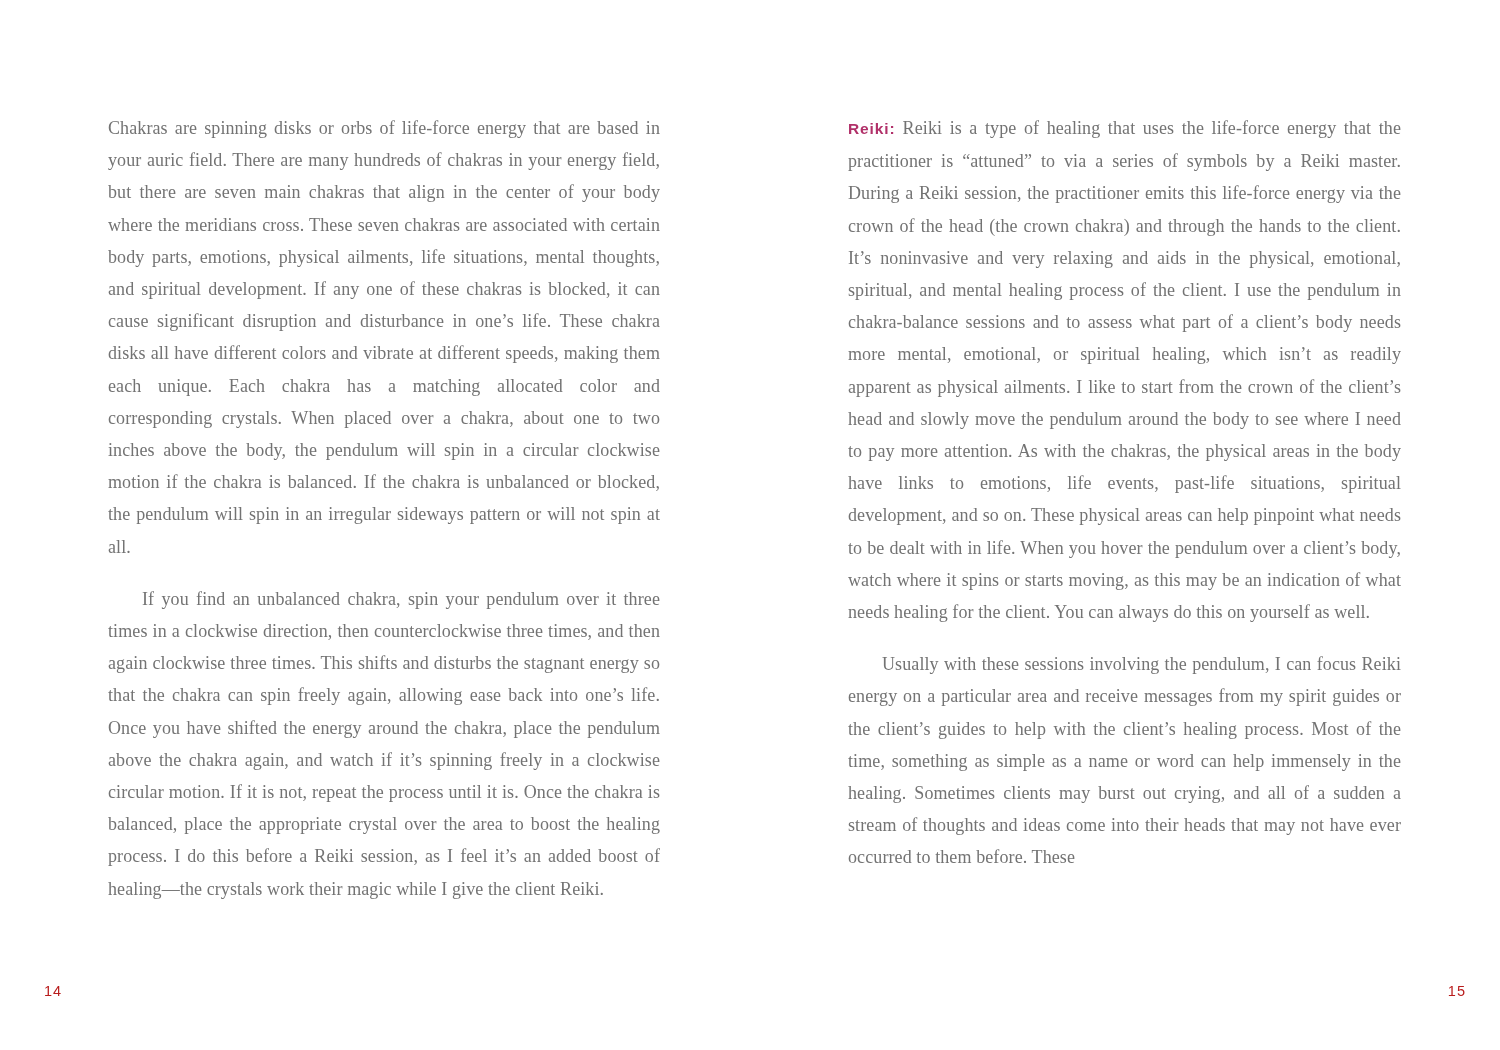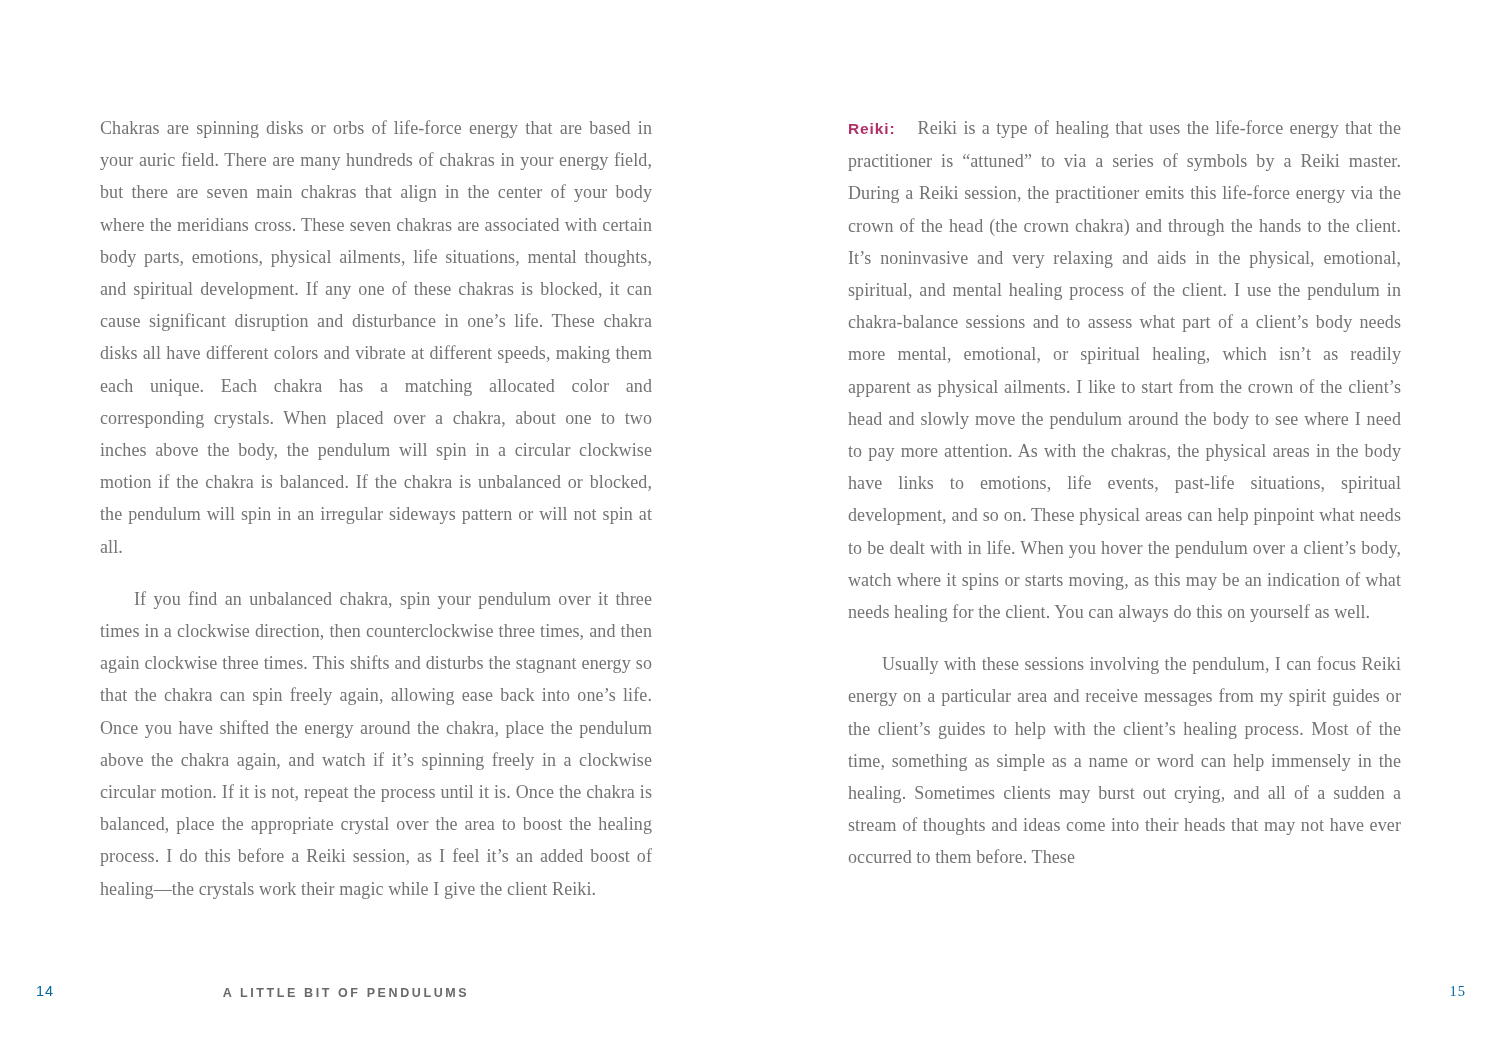--- a/index.html
+++ b/index.html
@@ -14,21 +14,21 @@
     background: #ffffff;
     overflow: hidden;
   }
   .page {
     position: absolute;
     top: 0;
     width: 750px;
     height: 1050px;
     background: #ffffff;
   }
-  .page-left  { left: 0; }
+  .page-left  { left: 8px; }
   .page-right { left: 750px; }
 
   .text-column {
     position: absolute;
     top: 112px;
   }
   .left-col  { left: 100px; width: 552px; }
   .right-col { left: 98px;  width: 553px; }
 
   .text-column p {
@@ -41,33 +41,33 @@
     letter-spacing: 0.1px;
   }
   .text-column p.indent { text-indent: 34px; margin-top: 20px; }
 
   .reiki-label {
     font-family: "Liberation Sans", "DejaVu Sans", sans-serif;
     font-weight: bold;
     font-size: 15.5px;
     letter-spacing: 0.9px;
     color: #b13069;
-    padding-right: 22px;
+    padding-right: 7px;
   }
 
   .page-num {
     position: absolute;
     top: 983px;
     font-family: "Liberation Sans", "DejaVu Sans", sans-serif;
     font-size: 14.5px;
     letter-spacing: 1px;
-    color: #0369a1;
+    color: #b91c1c;
   }
   .num-left  { left: 36px; }
-  .num-right { right: 34px; font-family: Liberation Serif, serif; }
+  .num-right { right: 34px; }
 
   .running-head {
     position: absolute;
     top: 986px;
     font-family: "Liberation Sans", "DejaVu Sans", sans-serif;
     font-size: 12.5px;
     color: #696969;
     text-align: center;
   }
   .rh-left  { left: 70px;  width: 552px; letter-spacing: 2.6px; font-weight: bold; }
@@ -77,21 +77,20 @@
 <body>
 
 <div class="spread">
 
   <section class="page page-left">
     <div class="text-column left-col">
       <p>Chakras are spinning disks or orbs of life-force energy that are based in your auric field. There are many hundreds of chakras in your energy field, but there are seven main chakras that align in the center of your body where the meridians cross. These seven chakras are associated with certain body parts, emotions, physical ailments, life situations, mental thoughts, and spiritual development. If any one of these chakras is blocked, it can cause significant disruption and disturbance in one’s life. These chakra disks all have different colors and vibrate at different speeds, making them each unique. Each chakra has a matching allocated color and corresponding crystals. When placed over a chakra, about one to two inches above the body, the pendulum will spin in a circular clockwise motion if the chakra is balanced. If the chakra is unbalanced or blocked, the pendulum will spin in an irregular sideways pattern or will not spin at all.</p>
       <p class="indent">If you find an unbalanced chakra, spin your pendulum over it three times in a clockwise direction, then counterclockwise three times, and then again clockwise three times. This shifts and disturbs the stagnant energy so that the chakra can spin freely again, allowing ease back into one’s life. Once you have shifted the energy around the chakra, place the pendulum above the chakra again, and watch if it’s spinning freely in a clockwise circular motion. If it is not, repeat the process until it is. Once the chakra is balanced, place the appropriate crystal over the area to boost the healing process. I do this before a Reiki session, as I feel it’s an added boost of healing—the crystals work their magic while I give the client Reiki.</p>
     </div>
     <span class="page-num num-left">14</span>
-    <div class="running-head rh-left">A LITTLE BIT OF PENDULUMS</div>
   </section>
 
   <section class="page page-right">
     <div class="text-column right-col">
       <p><span class="reiki-label">Reiki:</span><span>Reiki is a type of healing that uses the life-force energy that the practitioner is “attuned” to via a series of symbols by a Reiki master. During a Reiki session, the practitioner emits this life-force energy via the crown of the head (the crown chakra) and through the hands to the client. It’s noninvasive and very relaxing and aids in the physical, emotional, spiritual, and mental healing process of the client. I use the pendulum in chakra-balance sessions and to assess what part of a client’s body needs more mental, emotional, or spiritual healing, which isn’t as readily apparent as physical ailments. I like to start from the crown of the client’s head and slowly move the pendulum around the body to see where I need to pay more attention. As with the chakras, the physical areas in the body have links to emotions, life events, past-life situations, spiritual development, and so on. These physical areas can help pinpoint what needs to be dealt with in life. When you hover the pendulum over a client’s body, watch where it spins or starts moving, as this may be an indication of what needs healing for the client. You can always do this on yourself as well.</span></p>
       <p class="indent">Usually with these sessions involving the pendulum, I can focus Reiki energy on a particular area and receive messages from my spirit guides or the client’s guides to help with the client’s healing process. Most of the time, something as simple as a name or word can help immensely in the healing. Sometimes clients may burst out crying, and all of a sudden a stream of thoughts and ideas come into their heads that may not have ever occurred to them before. These</p>
     </div>
     <span class="page-num num-right">15</span>
   </section>
 

